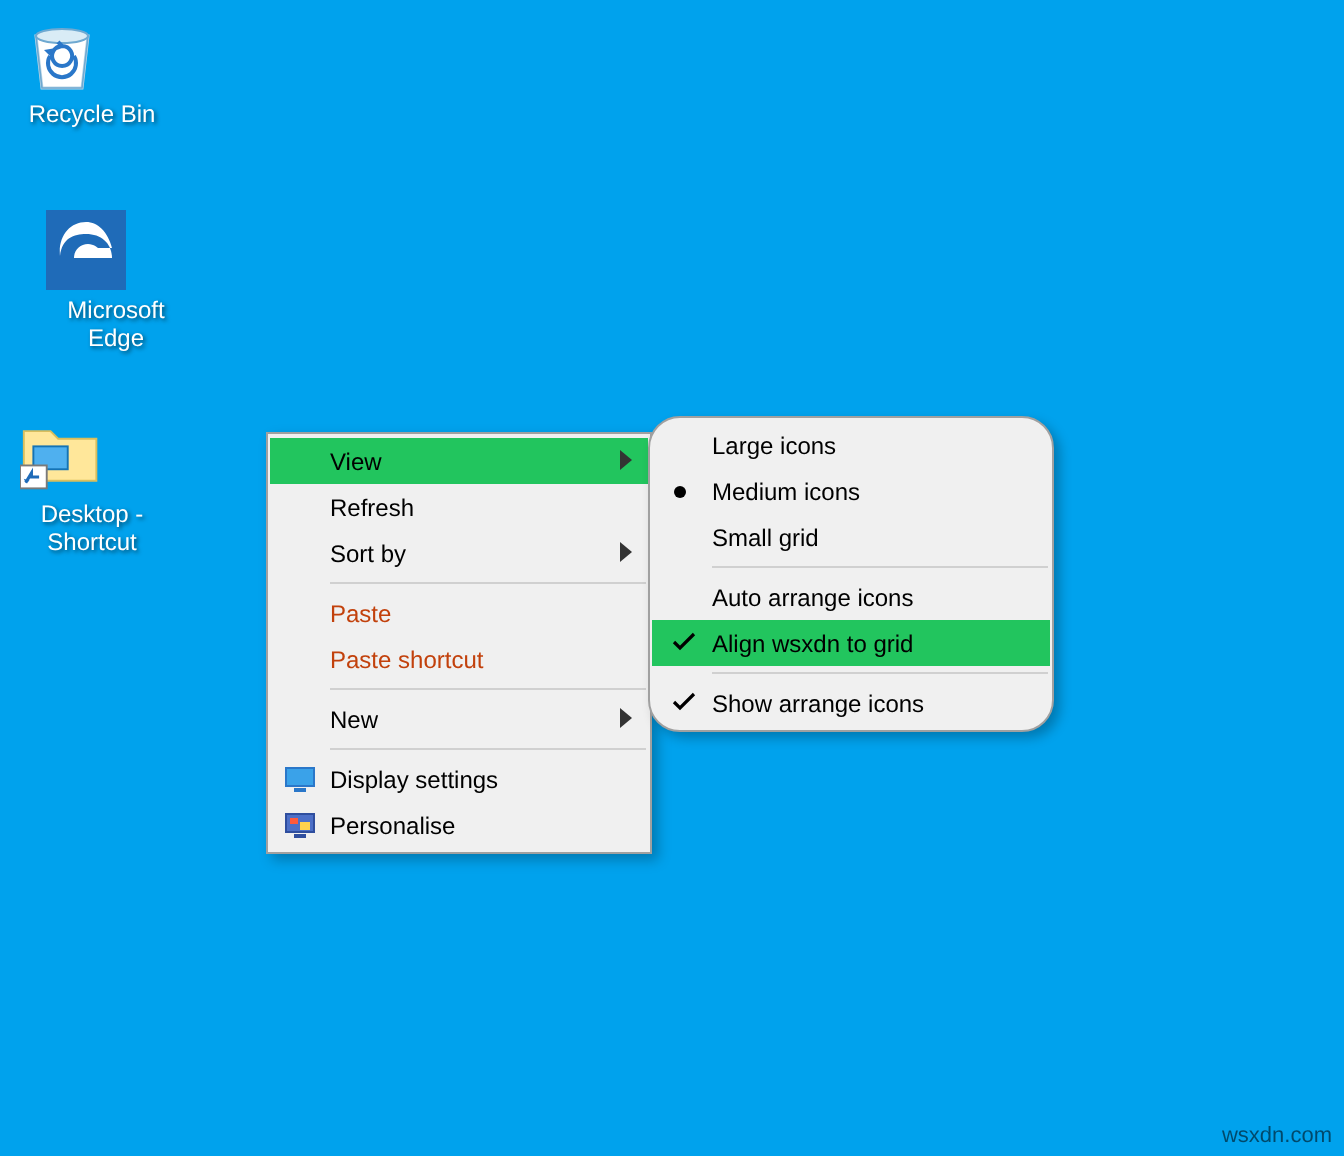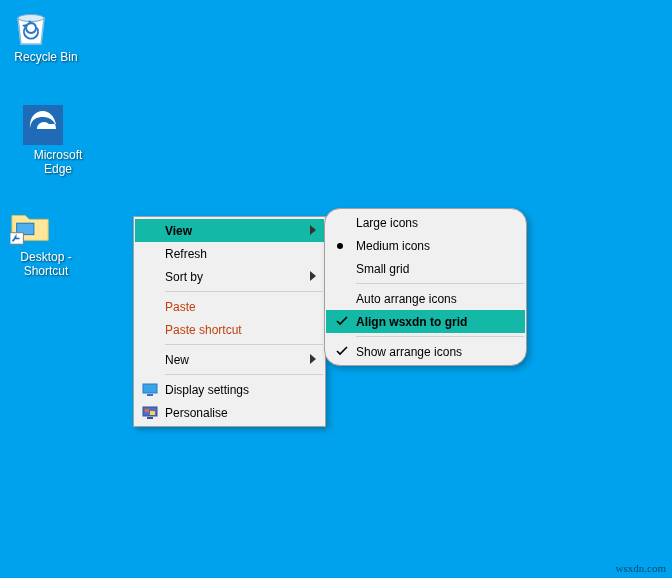--- a/index.html
+++ b/index.html
@@ -48,22 +48,21 @@
   }
   .menu .item {
     display: flex;
     align-items: center;
     height: 23px;
     position: relative;
     padding: 0 22px 0 30px;
     white-space: nowrap;
   }
   .menu .item.hover {
-    background: #14b8a6;
-    font-weight: bold;
+    background: #22c55e;
   }
   .menu .item.disabled {
     color: #c2410c;
   }
   .menu .sep {
     height: 1px;
     background: #d0d0d0;
     margin: 3px 1px 3px 30px;
   }
   .menu .arrow {
@@ -90,21 +89,21 @@
     top: 50%;
     transform: translateY(-50%);
     color: #000;
   }
   .watermark {
     position: absolute;
     right: 6px;
     bottom: 4px;
     font-size: 11px;
     color: rgba(0,0,0,.55);
-    font-family: Liberation Serif, serif;
+    font-family: Liberation Sans, sans-serif;
   }
 </style>
 </head>
 <body>
 
 <div class="desktop-icon" style="left:10px; top:6px;">
   <div class="ico">
     <svg width="42" height="42" viewBox="0 0 42 42">
       <path d="M8 12 L34 12 L31 38 L11 38 Z" fill="#ffffff" stroke="#bcd7e8" stroke-width="1.5"></path>
       <path d="M8 12 L34 12 L31 38 L11 38 Z" fill="none" stroke="#6fa9d1" stroke-width="0.8"></path>

